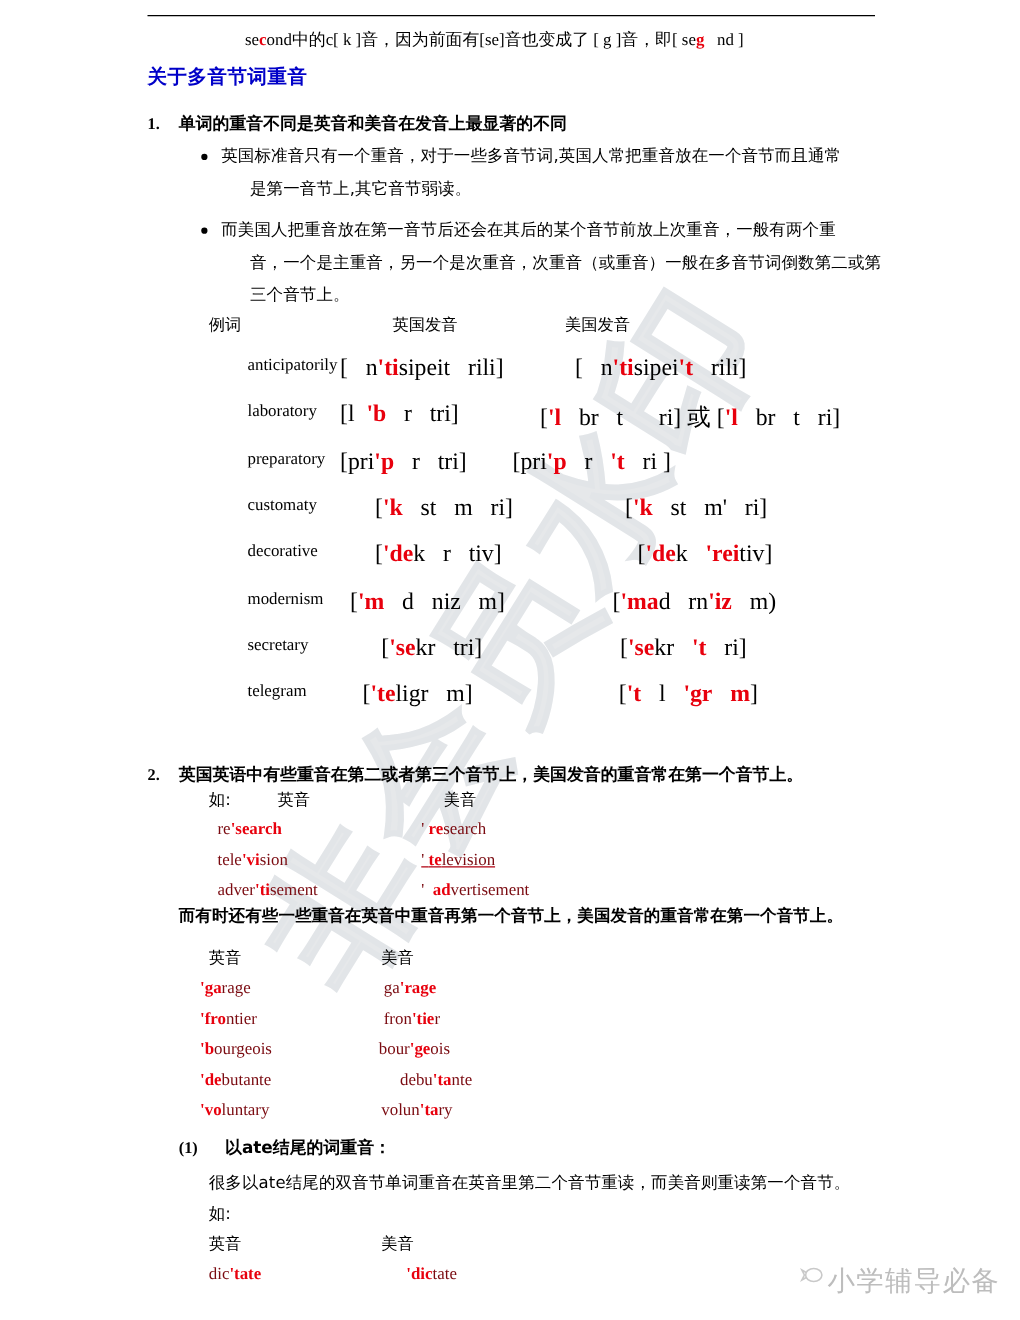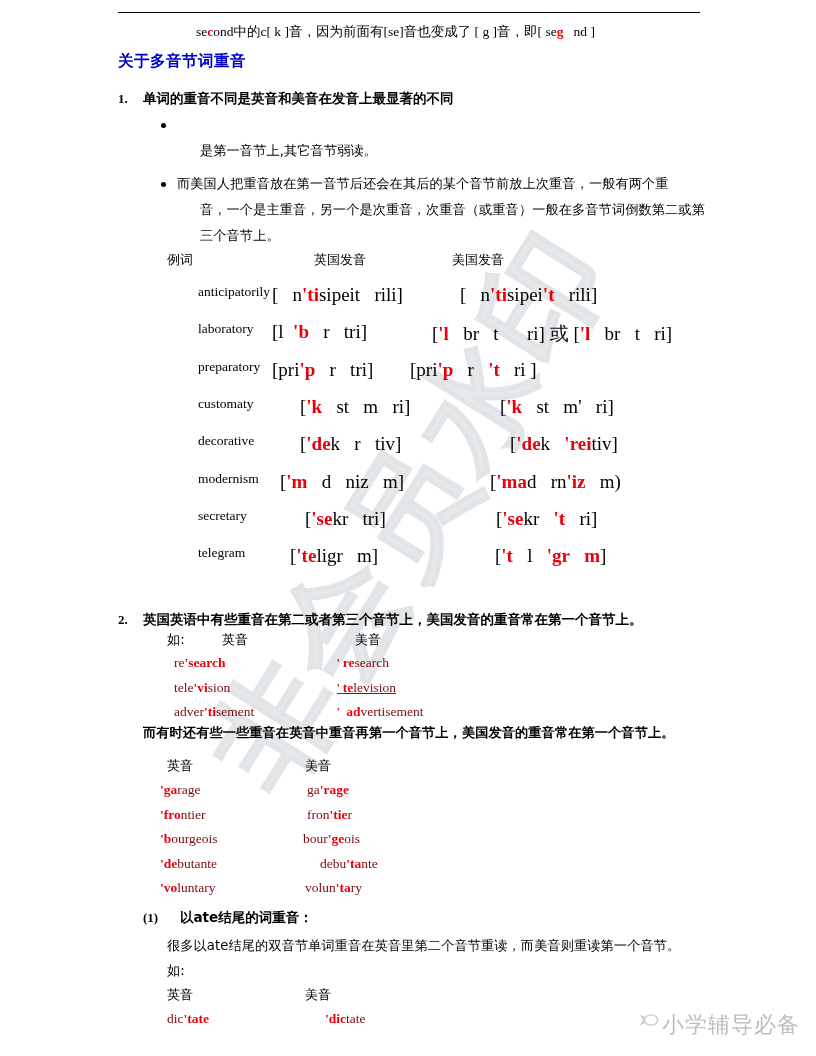--- a/index.html
+++ b/index.html
@@ -182,20 +182,21 @@
   <div class="top-rule"></div>
 
   <div class="abs line-serif" id="topnote" style="left:196px; top:23px;">se<span class="r">c</span>ond中的c[ k ]音，因为前面有[se]音也变成了 [ g ]音，即[ se<span class="r">g</span>   nd ]</div>
 
   <div class="hdr-blue">关于多音节词重音</div>
 
   <div class="num-marker" style="left:118px; top:91px;">1.</div>
   <div class="num-head" style="left:143px; top:90px;">单词的重音不同是英音和美音在发音上最显著的不同</div>
 
   <div class="bullet-dot" style="left:161px; top:123px;"></div>
+  <div class="body-cn" style="left:177px; top:116px;">英国标准音只有一个重音，对于一些多音节词,英国人常把重音放在一个音节而且通常</div>
   <div class="body-cn" style="left:200px; top:142px;">是第一音节上,其它音节弱读。</div>
 
   <div class="bullet-dot" style="left:161px; top:182px;"></div>
   <div class="body-cn" style="left:200px; top:201px;">音，一个是主重音，另一个是次重音，次重音（或重音）一般在多音节词倒数第二或第</div>
   <div class="body-cn" style="left:177px; top:175px;">而美国人把重音放在第一音节后还会在其后的某个音节前放上次重音，一般有两个重</div>
   <div class="body-cn" style="left:200px; top:227px;">三个音节上。</div>
 
   <div class="colhead" style="left:167px; top:251px;">例词</div>
   <div class="colhead" style="left:314px; top:251px;">英国发音</div>
   <div class="colhead" style="left:452px; top:251px;">美国发音</div>

